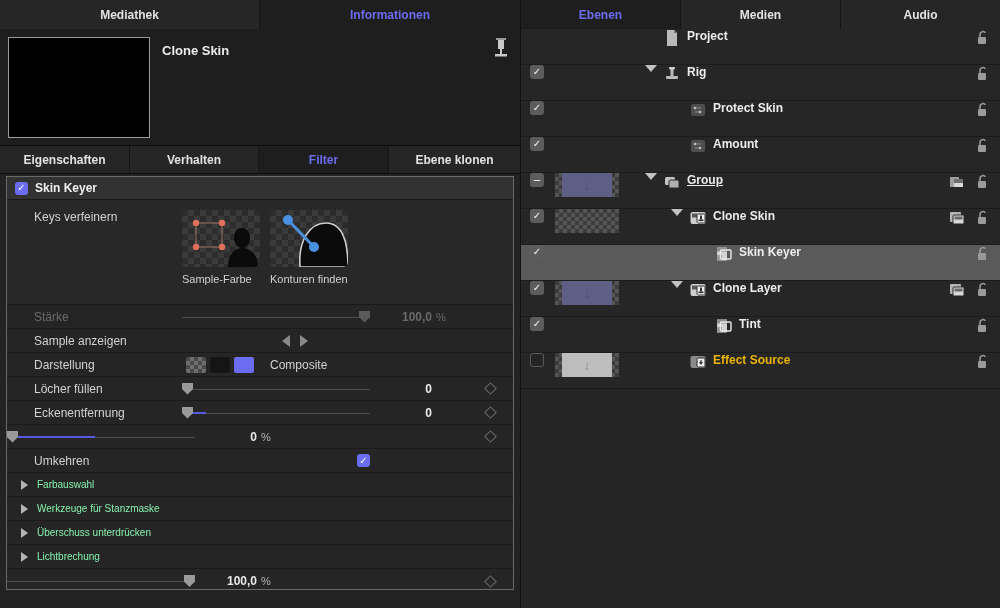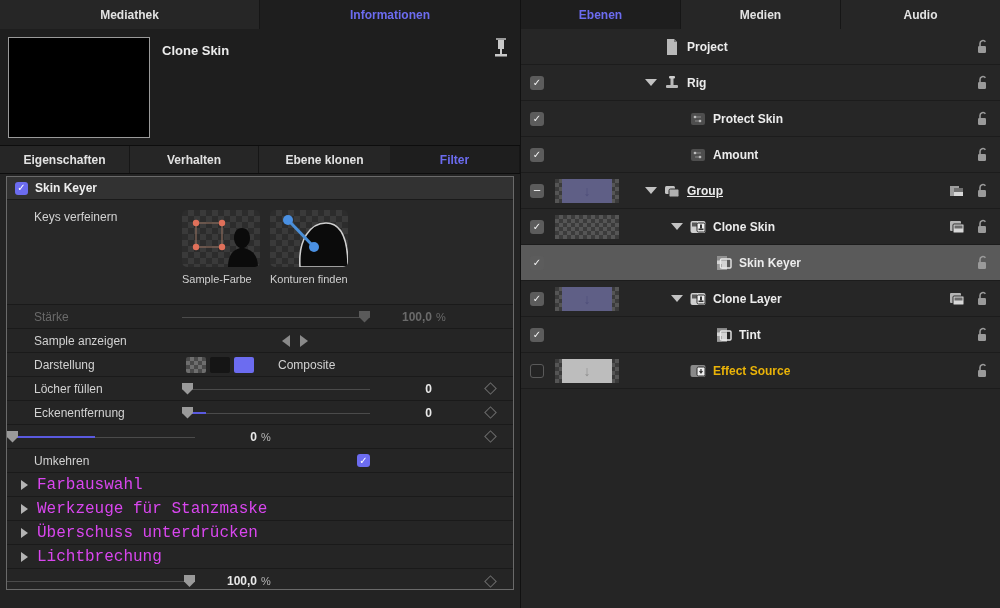--- a/index.html
+++ b/index.html
@@ -109,32 +109,32 @@
       linear-gradient(45deg,#6e6e6e 25%,transparent 25%,transparent 75%,#6e6e6e 75%),
       linear-gradient(45deg,#6e6e6e 25%,#4a4a4a 25%,#4a4a4a 75%,#6e6e6e 75%);
       background-size: 8px 8px; background-position: 0 0, 4px 4px; }
   .vicon.v2 { background: #151515; }
   .vicon.v3 { background: #6c6cf0; }
   .bust { position: absolute; left: 50%; bottom: 0; transform: translateX(-50%); }
   .bust .head { width: 6px; height: 6px; border-radius: 50%; margin: 0 auto 1px; }
   .bust .body { width: 12px; height: 7px; border-radius: 6px 6px 0 0; }
   .dk .head, .dk .body { background: #111; }
   .lt .head, .lt .body { background: #d8d8d8; }
-  .vlabel { margin-left: 24px; font-size: 12px; color: #d2d2d2; }
+  .vlabel { margin-left: 16px; font-size: 12px; color: #d2d2d2; }
 
   .discrow { height: 24px; display: flex; align-items: center; background: #252525;
              border-bottom: 1px solid #1a1a1a; cursor: pointer; }
   .discrow .dtri { width: 0; height: 0; border-top: 5px solid transparent;
                    border-bottom: 5px solid transparent; border-left: 7px solid #b4b4b4;
                    margin-left: 14px; margin-right: 9px; }
-  .discrow .dlbl { font-size: 16px; color: #d946ef; font-family: Liberation Mono, monospace; }
+  .discrow .dlbl { font-size: 10px; color: #86efac; }
 
   
   #righttabs .tab { flex: 1; }
-  .lrow { height: 36px; display: flex; align-items: center; position: relative;
+  .lrow { height: 36px; display: flex; align-items: flex-start; position: relative;
           border-bottom: 1px solid #1c1c1c; background: #262626; }
   .lrow.sel { background: #5a5a5a; }
   .lrow .cbox { width: 32px; display: flex; justify-content: center; flex: none; }
   .lcb { width: 14px; height: 14px; border-radius: 3px; background: #5c5c5c;
          display: flex; align-items: center; justify-content: center;
          color: #f4f4f4; font-size: 10px; line-height: 1; cursor: pointer; }
   .lcb.off { background: #242424; border: 1px solid #5a5a5a; }
   .lcb.minus { font-size: 13px; }
   .lthumb { width: 64px; height: 24px; flex: none; margin-left: 2px;
             background-image:
@@ -177,22 +177,22 @@
           <rect x="4" y="1" width="10" height="2" fill="#9a9a9a"></rect>
           <rect x="8" y="12" width="2" height="5" fill="#c9c9c9"></rect>
           <rect x="3" y="17" width="12" height="2.5" fill="#c9c9c9"></rect>
         </svg>
       </div>
     </div>
 
     <div id="subtabs">
       <div class="tab s1">Eigenschaften</div>
       <div class="tab s2">Verhalten</div>
+      <div class="tab s3 active">Filter</div>
       <div class="tab s4">Ebene klonen</div>
-      <div class="tab s3 active">Filter</div>
     </div>
 
     <div id="paramwrap">
 
       <div class="filterhead">
         <span class="chk">✓</span>
         <span class="lbl">Skin Keyer</span>
       </div>
 
       <div class="refine">

